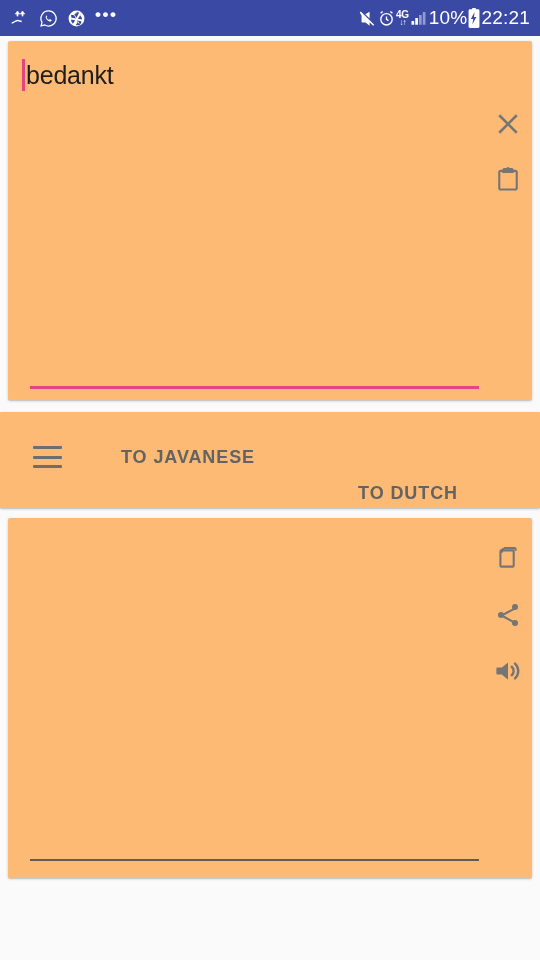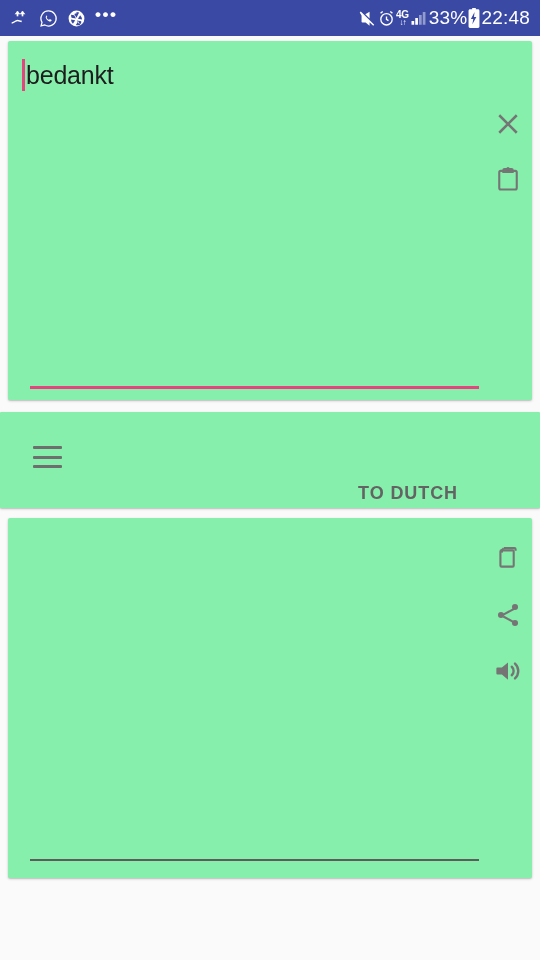--- a/index.html
+++ b/index.html
@@ -67,21 +67,21 @@
     letter-spacing: -0.3px;
   }
   .sb-4g .g-arrows {
     font-size: 8px;
     letter-spacing: -1px;
     margin-top: -1px;
   }
 
   
   .card {
-    background: #86efac;
+    background: #fdba74;
     box-shadow: 0 1px 3px rgba(0,0,0,0.18), 0 1px 1px rgba(0,0,0,0.10);
     box-sizing: border-box;
     position: absolute;
   }
 
   .card-input {
     left: 8px;
     top: 41px;
     width: 524px;
     height: 359px;
@@ -263,30 +263,30 @@
 
     <span class="sb-icon">
       <svg width="20" height="18" viewBox="0 0 24 24">
         <rect x="2" y="16" width="3.6" height="5" fill="#ffffff"></rect>
         <rect x="7" y="12" width="3.6" height="9" fill="#ffffff"></rect>
         <rect x="12" y="8" width="3.6" height="13" fill="#ffffff" opacity="0.45"></rect>
         <rect x="17" y="4" width="3.6" height="17" fill="#ffffff" opacity="0.45"></rect>
       </svg>
     </span>
 
-    <span class="sb-text">33%</span>
+    <span class="sb-text">10%</span>
 
     <span class="sb-icon">
       <svg width="14" height="20" viewBox="0 0 14 22" fill="#ffffff">
         <path d="M5 0h4v1.5h2.4A1.6 1.6 0 0 1 13 3.1V20.4c0 .9-.7 1.6-1.6 1.6H2.6A1.6 1.6 0 0 1 1 20.4V3.1c0-.9.7-1.6 1.6-1.6H5V0z"></path>
         <path d="M7.6 4.5L3.6 12h2.6l-1 6 4.4-8H7l.6-5.5z" fill="#3a49a4"></path>
       </svg>
     </span>
 
-    <span class="sb-text">22:48</span>
+    <span class="sb-text">22:21</span>
   </div>
 </div>
 
 <div class="card card-input">
 
   <div class="input-text-wrap">
     <span class="caret"></span>
     <span class="input-text">bedankt</span>
   </div>
 
@@ -313,20 +313,21 @@
 
 <div class="card card-bar">
   <div class="bar-inner">
 
     <div class="hamburger">
       <span></span>
       <span></span>
       <span></span>
     </div>
 
+    <div class="lang-btn lang-to-javanese">TO JAVANESE</div>
 
     <div class="lang-btn lang-to-dutch">TO DUTCH</div>
   </div>
 </div>
 
 <div class="card card-output">
 
 
   <div class="output-underline"></div>
 

